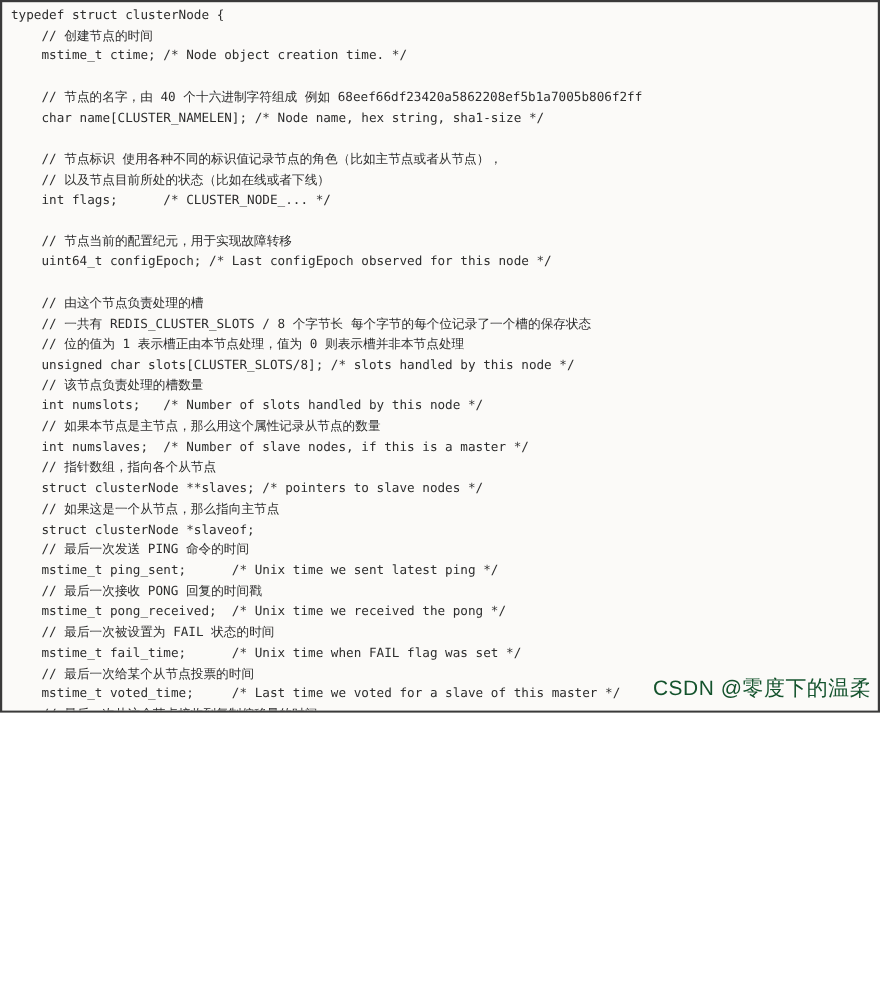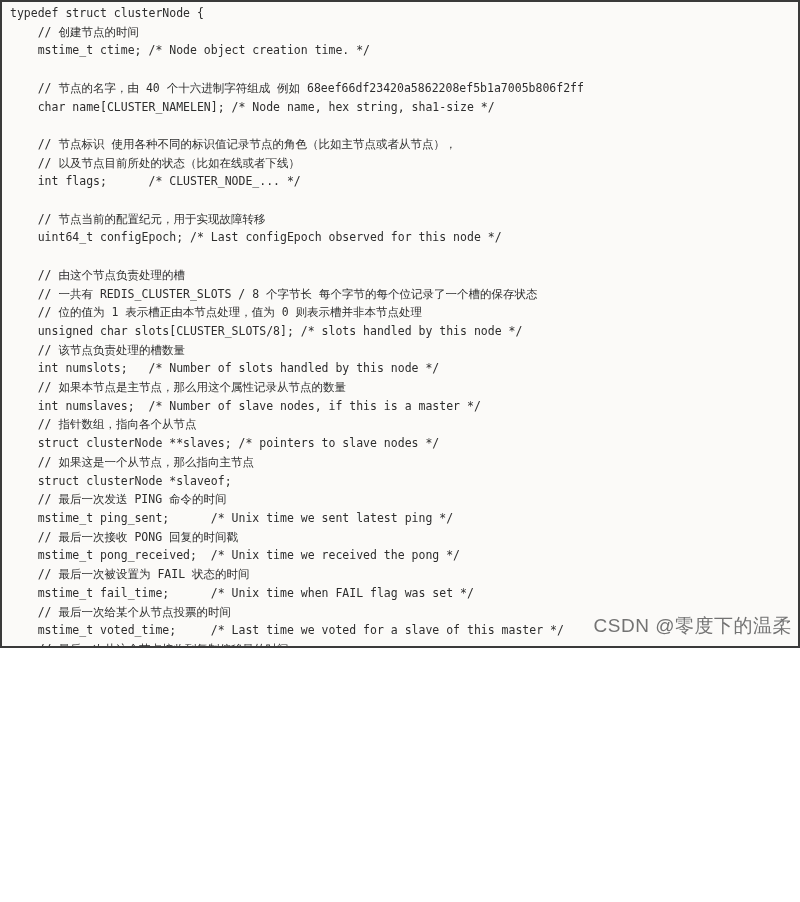--- a/index.html
+++ b/index.html
@@ -24,21 +24,21 @@
     line-height: 18.7px;
     color: #2d2d2d;
     white-space: pre;
   }
   .watermark {
     position: absolute;
     right: 6px;
     bottom: 7px;
     font-family: "Liberation Sans", "DejaVu Sans", sans-serif;
     font-size: 19px;
-    color: #737373;
+    color: #14532d;
     letter-spacing: 0.5px;
     pointer-events: none;
   }
 </style>
 </head>
 <body>
 
 <div class="screenshot">
   <pre class="code-pre">typedef struct clusterNode {
     // 创建节点的时间

